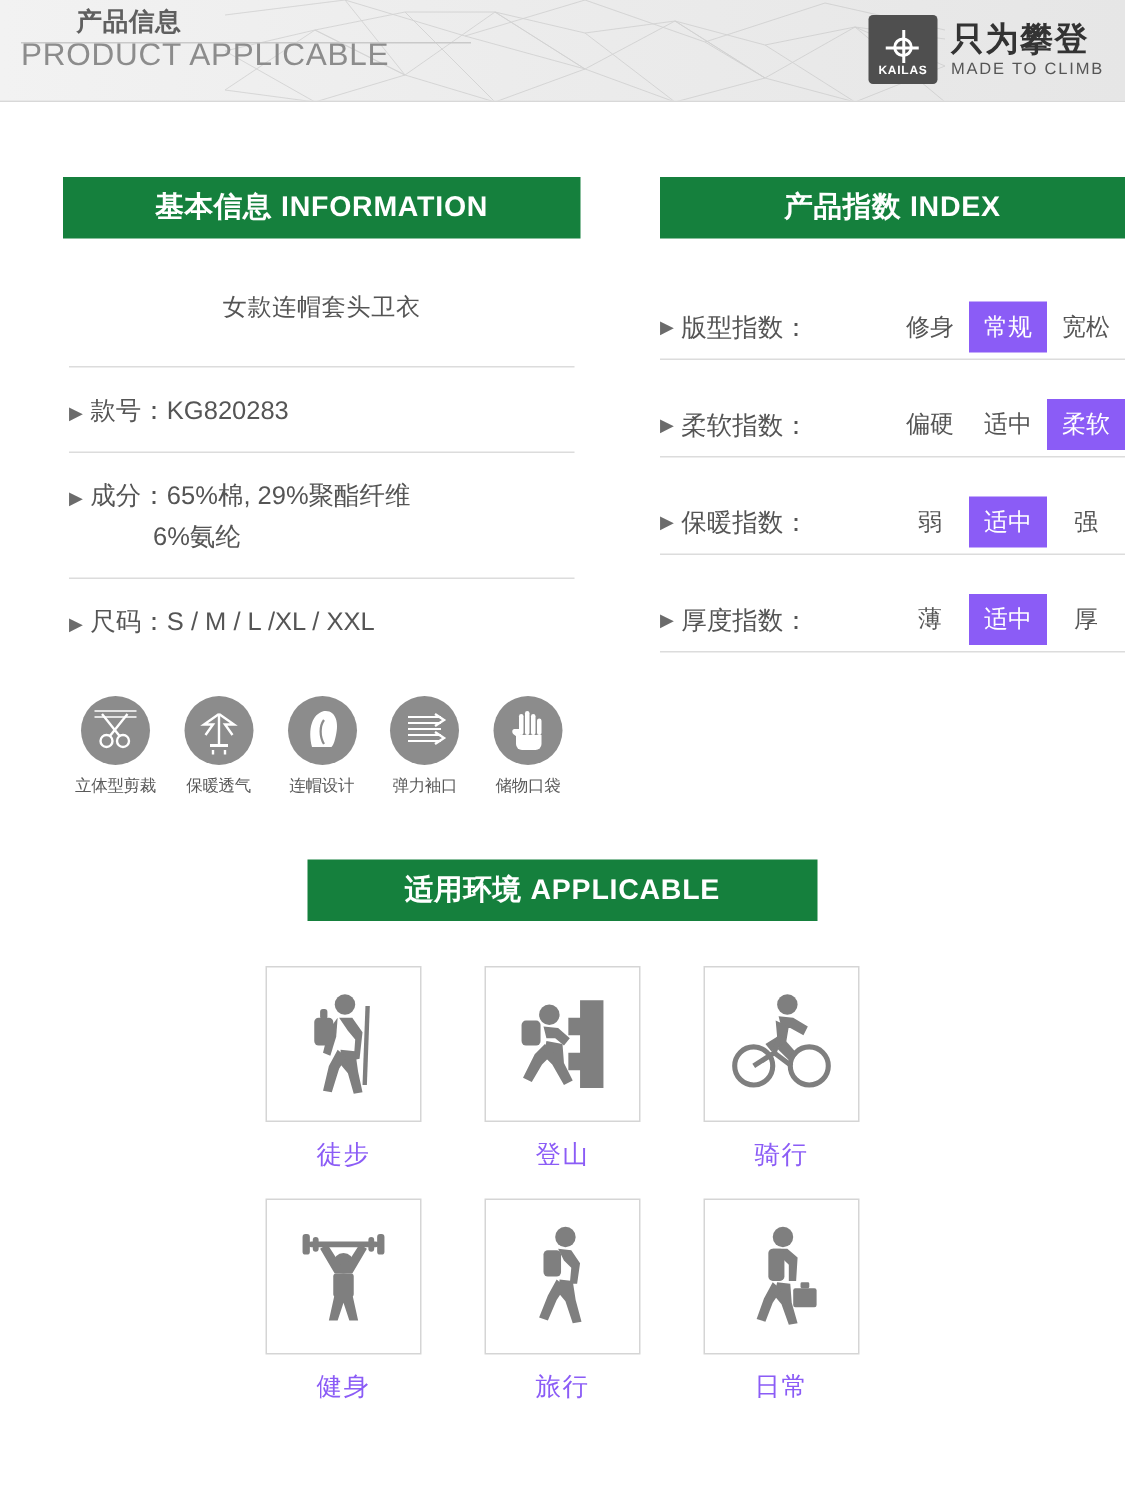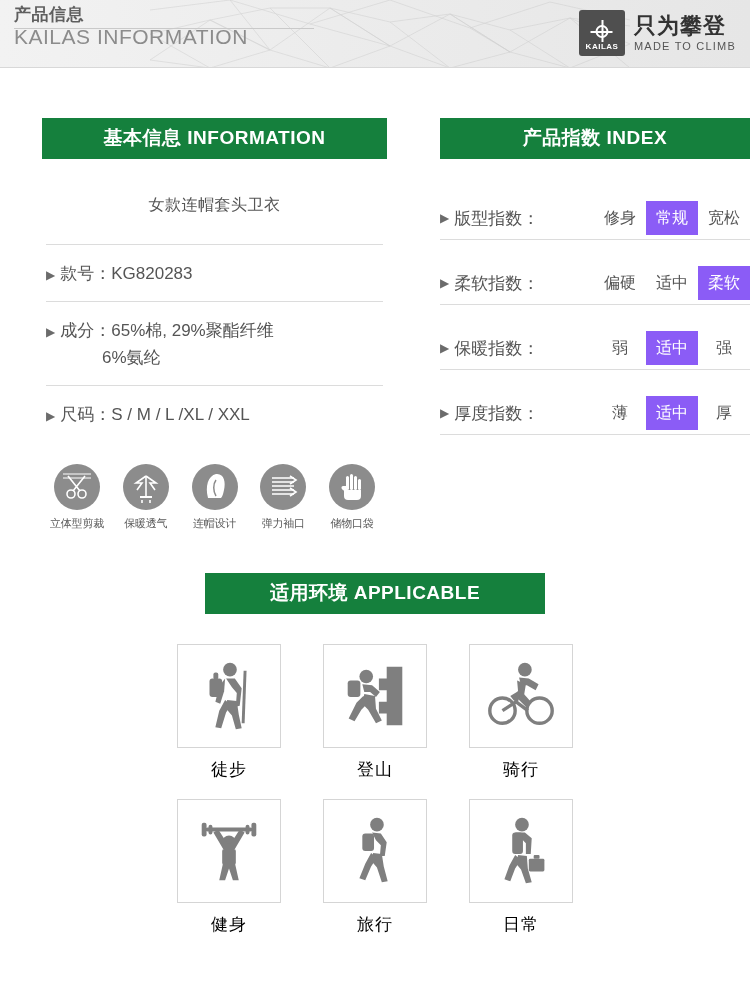--- a/index.html
+++ b/index.html
@@ -31,20 +31,21 @@
     position: absolute;
     left: 14px;
     top: 6px;
     line-height: 1.05;
   }
   .header-title .cn {
     font-size: 17px;
     font-weight: bold;
     color: #5f5f5f;
     letter-spacing: 0.5px;
+    margin-left: 37px;
   }
   .header-title .en {
     font-size: 21px;
     color: #8c8c8c;
     letter-spacing: 0.5px;
     margin-top: 2px;
   }
   .header-title .rule {
     position: absolute;
     left: 0; top: 22px;
@@ -226,21 +227,21 @@
     width: 104px; height: 104px;
     border: 1px solid #d5d5d5;
     margin: 0 auto;
     display: flex;
     align-items: center;
     justify-content: center;
   }
   .env-lbl {
     margin-top: 10px;
     font-size: 17px;
-    color: #000000;
+    color: #8b5cf6;
     letter-spacing: 1px;
   }
   svg { display: block; }
 </style>
 </head>
 <body>
 
 <div class="header">
   <svg class="header-mesh" viewBox="0 0 480 68" preserveAspectRatio="none">
     <g stroke="#bdbdbd" stroke-width="0.6" fill="none">
@@ -249,21 +250,21 @@
       <path d="M0 60 L60 68 L120 50 L180 68 L240 46 L300 68 L360 52 L420 68 L480 44"></path>
       <path d="M60 20 L120 50 M120 8 L180 68 M240 22 L300 68 M300 14 L360 52 M360 30 L420 68"></path>
       <path d="M0 34 L60 68 M180 8 L240 46 M420 18 L480 68"></path>
       <path d="M0 10 L80 0 L160 24 L240 0 L320 28 L400 2 L480 20"></path>
       <path d="M80 0 L120 50 M160 24 L240 46 M320 28 L360 52"></path>
     </g>
   </svg>
   <div class="header-title">
     <div class="cn">产品信息</div>
     <div class="rule"></div>
-    <div class="en">KAILAS INFORMATION</div>
+    <div class="en">PRODUCT APPLICABLE</div>
   </div>
   <div class="brand">
     <div class="brand-mark">
       <span class="sun"></span>
       <span class="word">KAILAS</span>
     </div>
     <div class="brand-text">
       <div class="cn">只为攀登</div>
       <div class="en">MADE TO CLIMB</div>
     </div>

